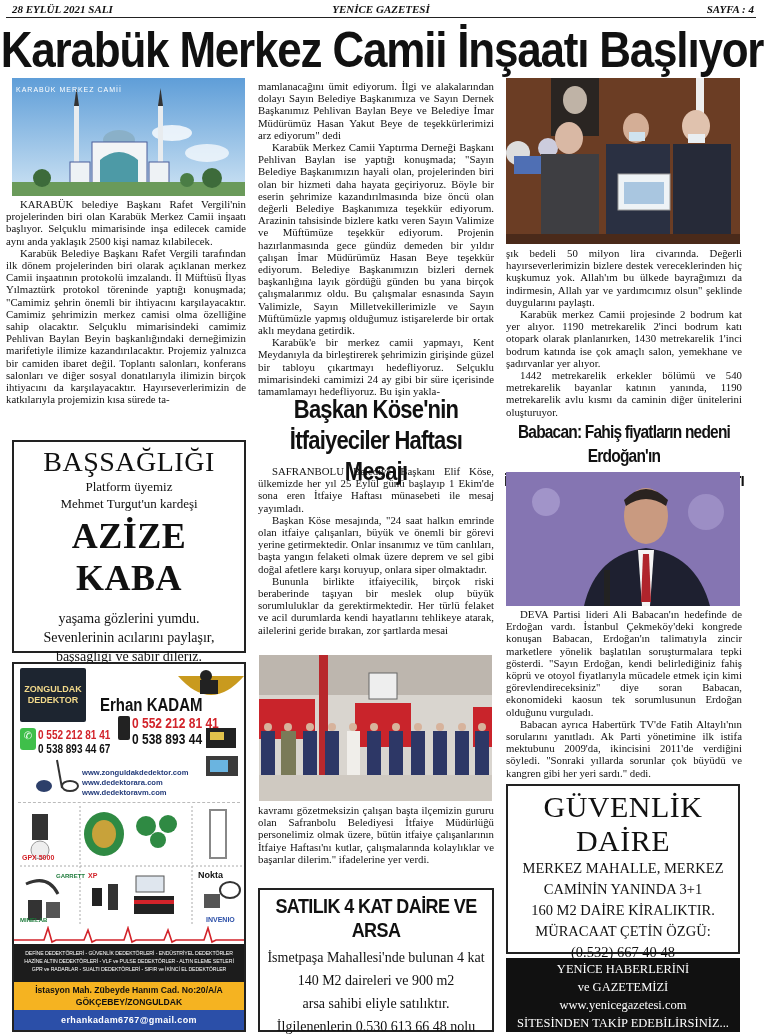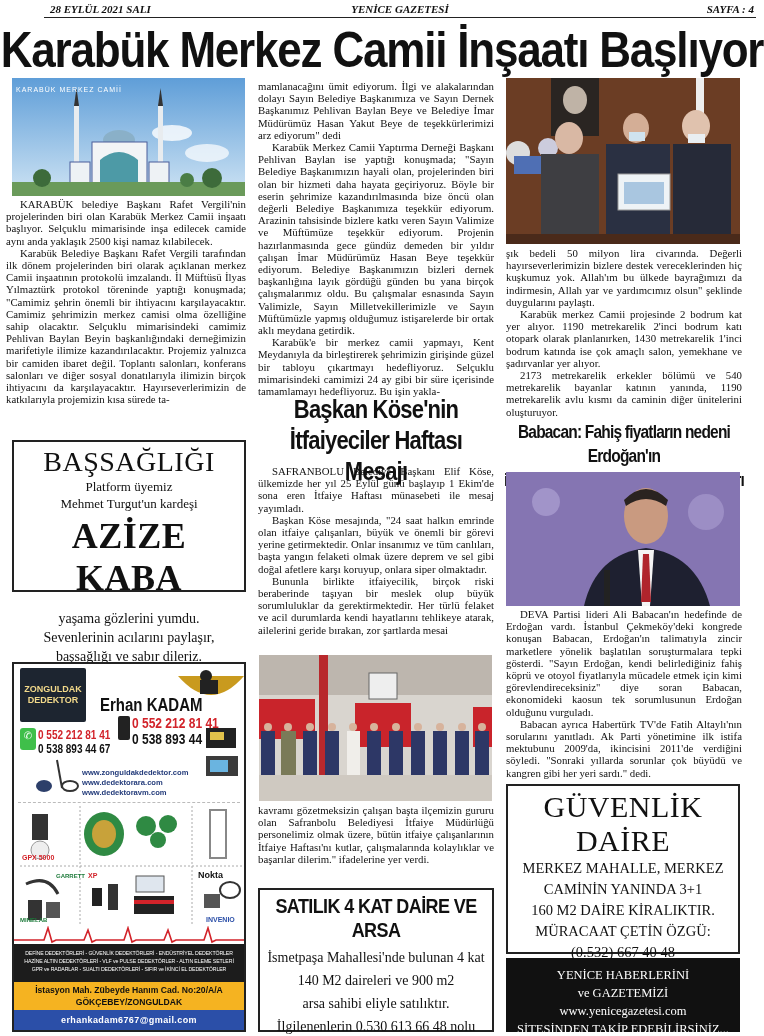--- a/index.html
+++ b/index.html
@@ -1,60 +1,60 @@
 <!DOCTYPE html>
 <html><head>
 <meta charset="utf-8">
 <style>
   * { box-sizing: border-box; margin: 0; padding: 0; }
   html, body { width: 764px; height: 1036px; background: #fff; overflow: hidden; }
   body { position: relative; font-family: "DejaVu Serif", serif; color: #111; }
 
-  .topbar { position: absolute; left: 6px; right: 8px; top: 2px; height: 16px; border-bottom: 1.5px solid #222; font-family: "Liberation Serif", serif; font-weight: bold; font-style: italic; font-size: 11px; margin-left: 38px; }
+  .topbar { position: absolute; left: 6px; right: 8px; top: 2px; height: 16px; border-bottom: 1.5px solid #222; font-family: "Liberation Serif", serif; font-weight: bold; font-style: italic; font-size: 11px; }
   .topbar span { position: absolute; top: 1px; }
   .tb-date { left: 6px; }
   .tb-name { left: 0; right: 0; text-align: center; }
   .tb-page { right: 2px; }
 
   .headline { position: absolute; left: 0; right: 0; top: 22px; height: 56px; text-align: center; font-family: "Liberation Sans", sans-serif; font-weight: bold; font-size: 44px; letter-spacing: -1.2px; transform: scaleY(1.12); line-height: 56px; }
 
   .col { position: absolute; }
   .col-left { left: 6px; width: 240px; }
   .col-mid { left: 258px; width: 236px; }
   .col-right { left: 506px; width: 236px; }
 
   .body-text { font-family: "Liberation Serif", serif; font-size: 10.8px; line-height: 12.2px; text-align: justify; hyphens: auto; }
   .body-text p { text-indent: 14px; }
 
   .photo { position: absolute; overflow: hidden; }
   .photo svg { display: block; width: 100%; height: 100%; }
 
   .box { position: absolute; border: 2px solid #222; background: #fff; text-align: center; }
 
-  .basbox { left: 12px; top: 440px; width: 234px; height: 152px; font-family: "Liberation Serif", serif; }
+  .basbox { left: 12px; top: 440px; width: 234px; height: 213px; font-family: "Liberation Serif", serif; }
   .bas-title { font-size: 28px; margin-top: 4px; letter-spacing: 0.5px; }
   .bas-line { font-size: 13px; line-height: 17px; }
   .bas-name { font-size: 36px; font-weight: bold; margin: 3px 0 10px; letter-spacing: 0.5px; }
   .bas-line2 { font-size: 14px; line-height: 19px; }
   .bas-sign { font-size: 18px; font-weight: bold; margin-top: 6px; }
   .bas-sub { font-size: 13px; }
 
   .adbox { position: absolute; left: 12px; top: 662px; width: 234px; height: 370px; border: 2px solid #222; background: #fff; overflow: hidden; }
 
   .sub-headline { position: absolute; font-family: "Liberation Sans", sans-serif; font-weight: bold; text-align: center; transform: scaleY(1.15); letter-spacing: -0.8px; }
 
   .satbox { left: 258px; top: 888px; width: 236px; height: 144px; font-family: "Liberation Serif", serif; }
   .sat-title { font-family: "Liberation Sans", sans-serif; font-weight: bold; font-size: 18px; margin: 8px 0 6px; letter-spacing: -0.6px; transform: scaleY(1.15); }
   .sat-line { font-size: 14px; line-height: 23px; }
 
   .kirbox { left: 506px; top: 784px; width: 234px; height: 170px; font-family: "Liberation Serif", serif; }
   .kir-title { font-size: 30px; margin-top: 4px; letter-spacing: 0.5px; }
   .kir-line { font-size: 14.5px; line-height: 21px; }
 
-  .blackbox { position: absolute; left: 506px; top: 958px; width: 234px; height: 74px; background: #111; color: #fff; text-align: center; font-family: "Liberation Serif", serif; font-size: 12.5px; line-height: 18px; padding-top: 8px; }
+  .blackbox { position: absolute; left: 506px; top: 958px; width: 234px; height: 74px; background: #111; color: #fff; text-align: center; font-family: "Liberation Serif", serif; font-size: 12.5px; line-height: 18px; padding-top: 2px; }
 </style>
 </head>
 <body>
 
 <div class="topbar">
   <span class="tb-date">28 EYLÜL 2021 SALI</span>
   <span class="tb-name">YENİCE GAZETESİ</span>
   <span class="tb-page">SAYFA : 4</span>
 </div>
 
@@ -119,21 +119,21 @@
     <rect x="167" y="66" width="58" height="100" fill="#262a38"></rect>
     <rect x="112" y="96" width="52" height="36" fill="#eef3f6" stroke="#999"></rect>
     <rect x="118" y="104" width="40" height="22" fill="#a9c6e0"></rect>
     <rect x="0" y="156" width="234" height="10" fill="#4a2a1a"></rect>
   </svg>
 </div>
 
 <div class="col col-right body-text" style="top:247px;">
   <p style="text-indent:0">şık bedeli 50 milyon lira civarında. Değerli hayırseverlerimizin bizlere destek vereceklerinden hiç kuşkumuz yok. Allah'ım bu ülkede bayrağımızı da indirmesin, Allah yar ve yardımcımız olsun" şeklinde duygularını paylaştı.</p>
   <p>Karabük merkez Camii projesinde 2 bodrum kat yer alıyor. 1190 metrekarelik 2'inci bodrum katı otopark olarak planlanırken, 1430 metrekarelik 1'inci bodrum katında ise çok amaçlı salon, yemekhane ve şadırvanlar yer alıyor.</p>
-  <p>2173 metrekarelik erkekler bölümü ve 540 metrekarelik bayanlar katının yanında, 1190 metrekarelik avlu kısmı da caminin diğer ünitelerini oluşturuyor.</p>
+  <p>1442 metrekarelik erkekler bölümü ve 540 metrekarelik bayanlar katının yanında, 1190 metrekarelik avlu kısmı da caminin diğer ünitelerini oluşturuyor.</p>
 </div>
 
 <div class="box basbox">
   <div class="bas-title">BAŞSAĞLIĞI</div>
   <div class="bas-line">Platform üyemiz</div>
   <div class="bas-line">Mehmet Turgut'un kardeşi</div>
   <div class="bas-name">AZİZE KABA</div>
   <div class="bas-line2">yaşama gözlerini yumdu.</div>
   <div class="bas-line2">Sevenlerinin acılarını paylaşır,</div>
   <div class="bas-line2">başsağlığı ve sabır dileriz.</div>

